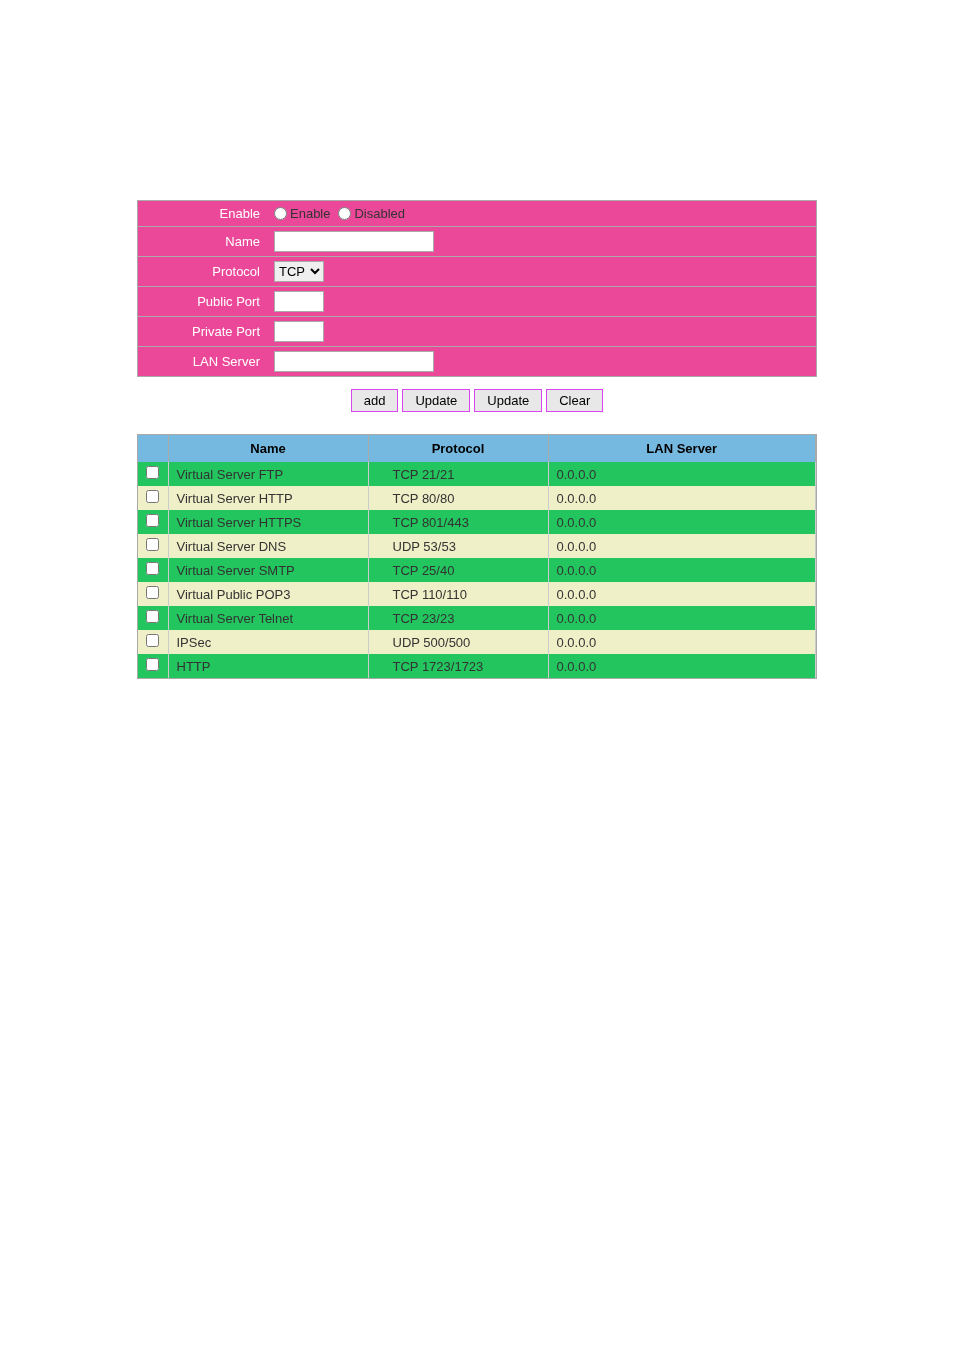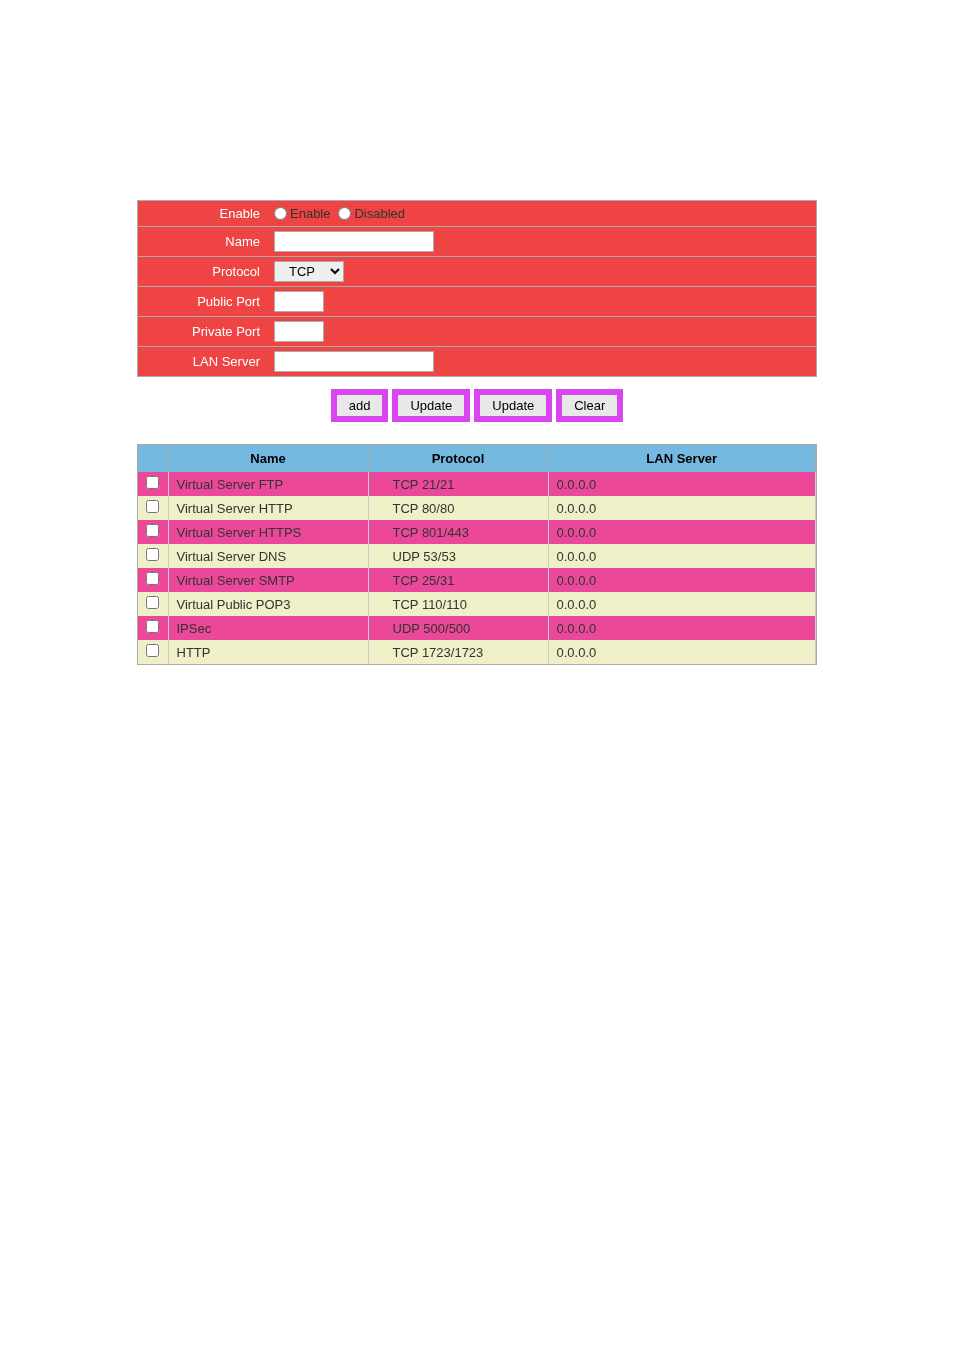--- a/index.html
+++ b/index.html
@@ -18,21 +18,21 @@
 
     .form-container {
       border: 1px solid #aaa;
       width: 680px;
       margin: 0 auto;
     }
 
     .form-row {
       display: flex;
       align-items: center;
-      background: #ef4444;
+      background: #ec4899;
       border-bottom: 1px solid #aaa;
       justify-content: flex-end;
     }
 
     .form-row:last-child {
       border-bottom: none;
     }
 
     .form-label {
       width: 130px;
@@ -55,21 +55,21 @@
       width: 160px;
     }
 
     .form-field input[type="text"].small {
       width: 50px;
     }
 
     .form-field select {
       font-size: 13px;
       border: 1px solid #aaa;
-      padding: 1px 10px;
+      padding: 1px 0;
     }
 
     .radio-group {
       display: flex;
       align-items: center;
       gap: 8px;
     }
 
     .radio-group label {
       display: flex;
@@ -82,21 +82,21 @@
     .buttons-row {
       display: flex;
       justify-content: center;
       gap: 4px;
       padding: 12px 0;
     }
 
     .buttons-row button {
       padding: 3px 12px;
       font-size: 13px;
-      border: 6px solid #d946ef;
+      border: 1px solid #d946ef;
       background: #e8e8e8;
       cursor: pointer;
     }
 
     .table-container {
       width: 680px;
       margin: 0 auto;
       margin-top: 10px;
       border: 1px solid #aaa;
     }
@@ -118,21 +118,21 @@
       border-right: 1px solid #aaa;
       text-align: center;
     }
 
     .data-table thead th:first-child {
       width: 30px;
       border-right: 1px solid #aaa;
     }
 
     .data-table tbody tr {
-      background: #ec4899;
+      background: #22c55e;
     }
 
     .data-table tbody tr:nth-child(even) {
       background: #efefc8;
     }
 
     .data-table tbody td {
       padding: 4px 8px;
       border-right: 1px solid #ccc;
       font-size: 13px;
@@ -262,27 +262,33 @@
           </tr>
           <tr>
             <td><input type="checkbox" style=""></td>
             <td>Virtual Server DNS</td>
             <td>UDP 53/53</td>
             <td>0.0.0.0</td>
           </tr>
           <tr>
             <td><input type="checkbox" style=""></td>
             <td>Virtual Server SMTP</td>
-            <td>TCP 25/31</td>
+            <td>TCP 25/40</td>
             <td>0.0.0.0</td>
           </tr>
           <tr>
             <td><input type="checkbox" style=""></td>
             <td>Virtual Public POP3</td>
             <td>TCP 110/110</td>
+            <td>0.0.0.0</td>
+          </tr>
+          <tr>
+            <td><input type="checkbox" style=""></td>
+            <td>Virtual Server Telnet</td>
+            <td>TCP 23/23</td>
             <td>0.0.0.0</td>
           </tr>
           <tr>
             <td><input type="checkbox" style=""></td>
             <td>IPSec</td>
             <td>UDP 500/500</td>
             <td>0.0.0.0</td>
           </tr>
           <tr>
             <td><input type="checkbox" style=""></td>

